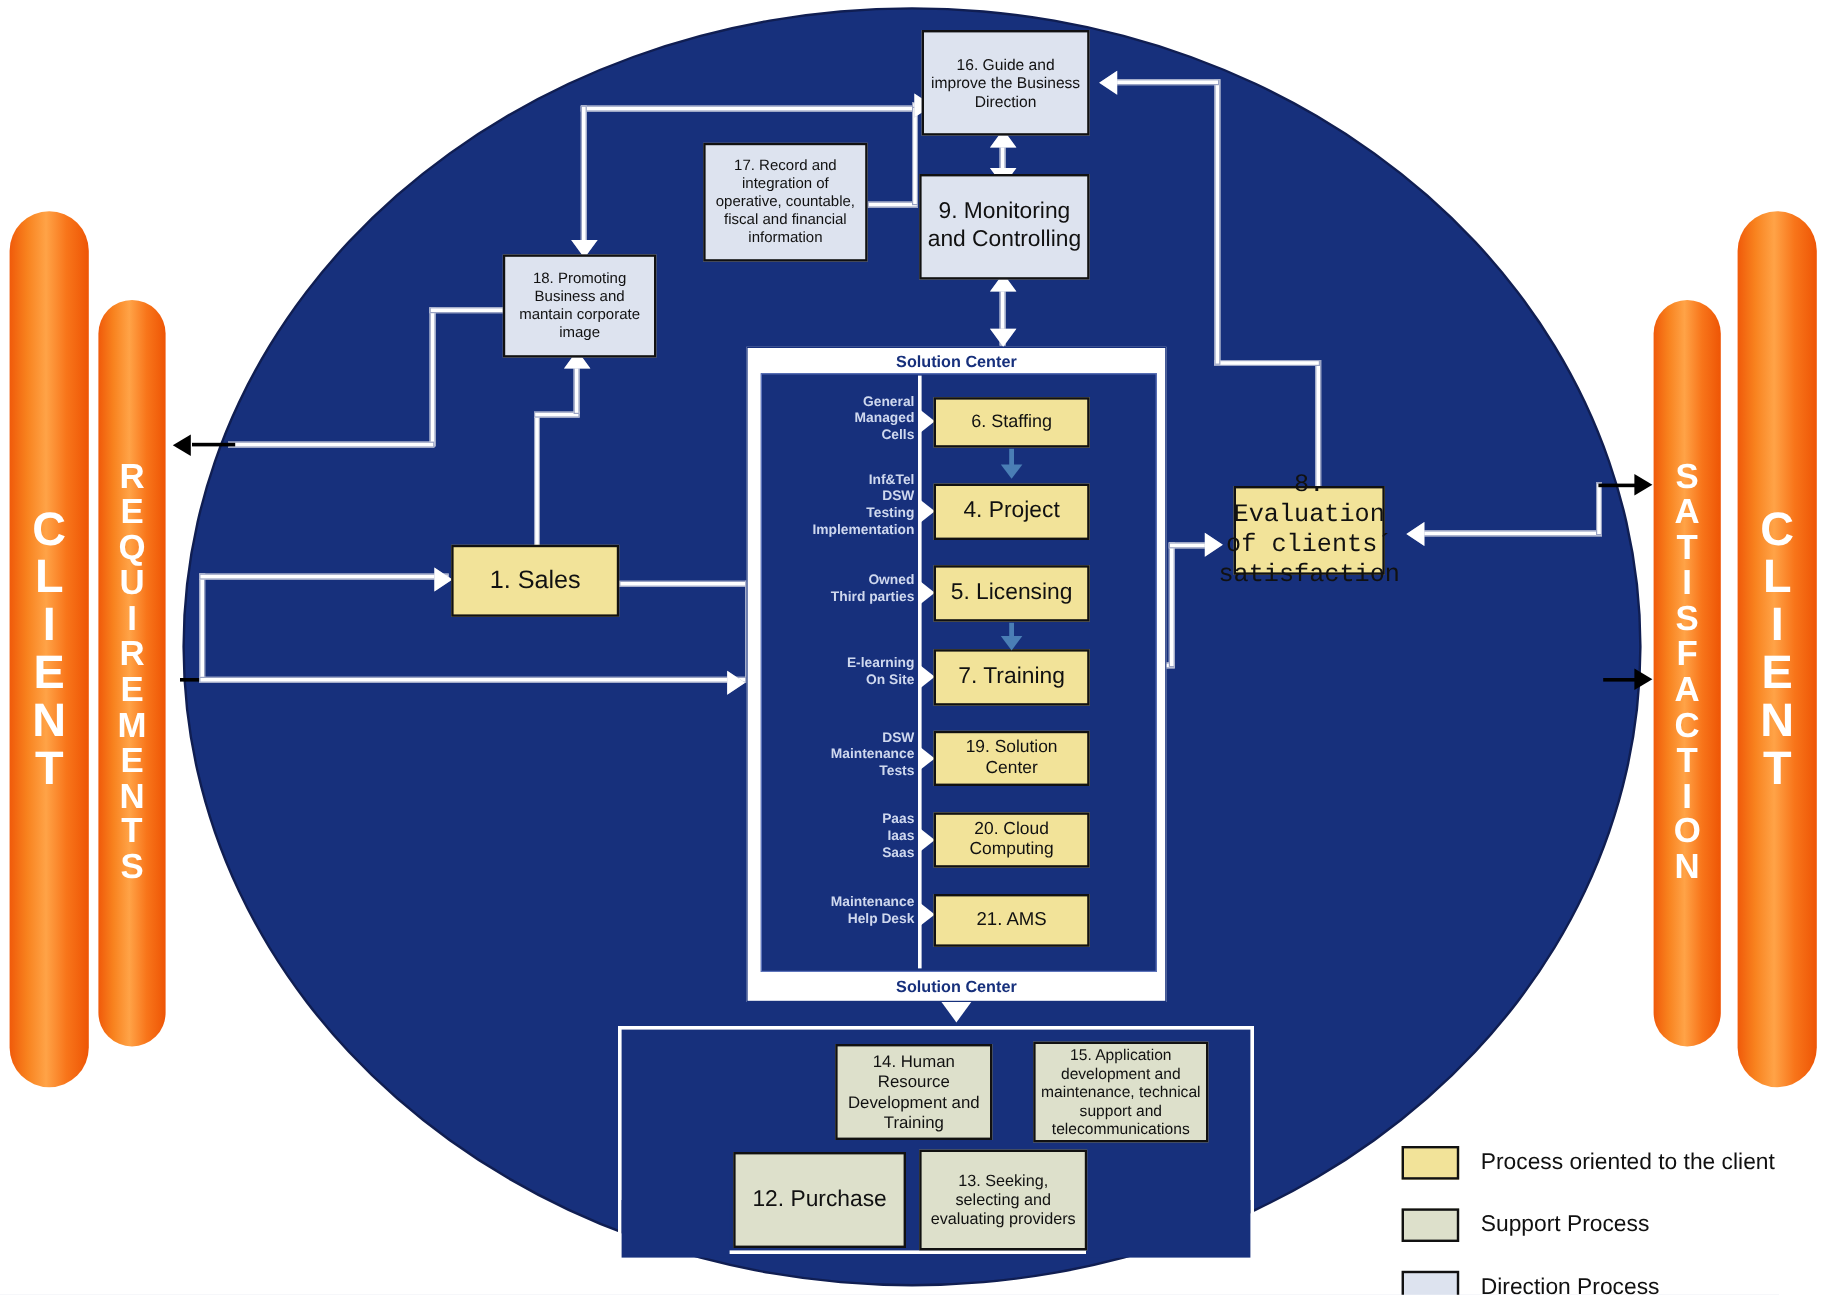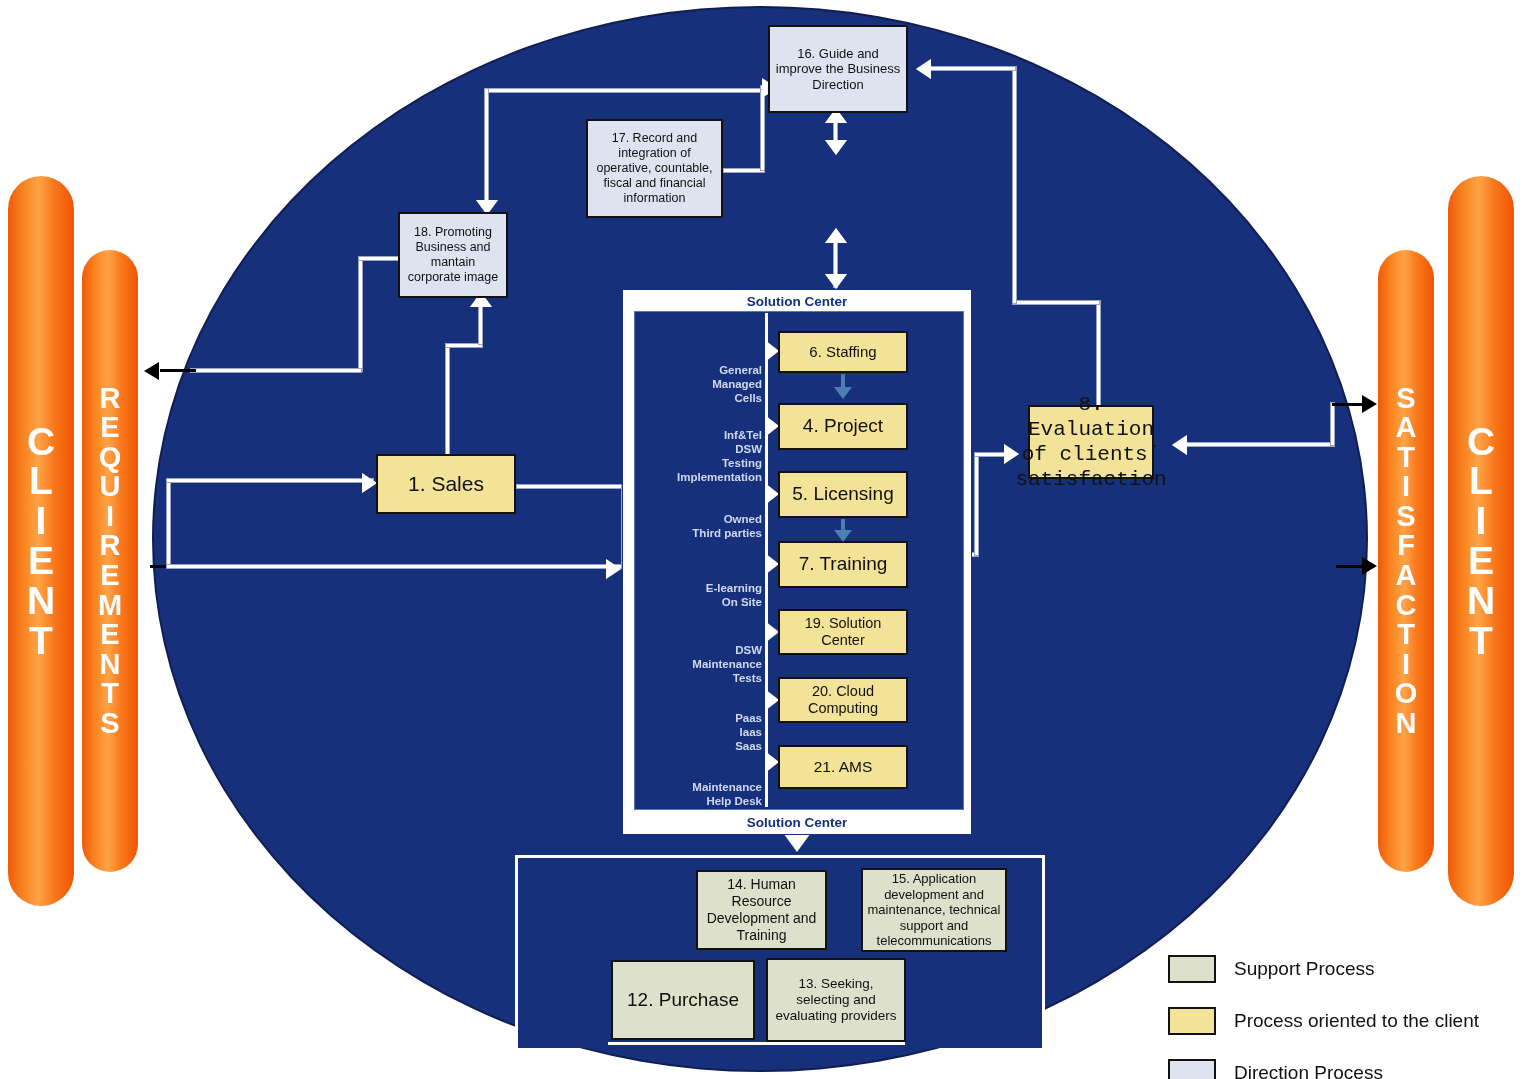--- a/index.html
+++ b/index.html
@@ -34,21 +34,21 @@
   
   #sc-outer{position:absolute;left:622px;top:289px;width:350px;height:546px;
             background:#ffffff;border:1px solid #17307c;box-sizing:border-box;}
   #sc-inner{position:absolute;left:634px;top:311px;width:330px;height:499px;
             background:#17307c;border:1px solid #5d74bb;box-sizing:border-box;}
   .sc-title{position:absolute;left:622px;width:350px;text-align:center;
             color:#17307c;font-size:13.5px;font-weight:bold;}
   #sc-divider{position:absolute;left:765px;top:313px;width:3px;height:494px;background:#ffffff;}
 
   .sc-label{position:absolute;color:#cfd8ee;font-size:11.5px;font-weight:bold;
-            text-align:right;line-height:1.22;margin-top:35px;}
+            text-align:right;line-height:1.22;}
 
   
   .chev{position:absolute;width:0;height:0;
         border-top:11px solid transparent;border-bottom:11px solid transparent;
         border-left:14px solid #ffffff;}
 
   
   #sup-panel{position:absolute;left:515px;top:855px;width:530px;height:190px;
              border:3px solid #ffffff;box-sizing:border-box;background:transparent;}
   #sup-notch{position:absolute;left:518px;top:1000px;width:90px;height:48px;background:#17307c;}
@@ -203,22 +203,23 @@
 
   <div class="bline blineH" style="left:1336px;top:565px;width:30px;"></div>
   <div class="arrRb" style="left:1362px;top:557px;"></div>
 
   <div class="arrDw" style="left:778px;top:826px;"></div>
 
   <div class="box dir" style="left:768px;top:25px;width:140px;height:88px;font-size:13px;">16. Guide and improve the Business Direction</div>
 
   <div class="box dir" style="left:586px;top:119px;width:137px;height:99px;font-size:12.5px;">17. Record and integration of operative, countable, fiscal and financial information</div>
 
-
-  <div class="box dir" style="left:398px;top:212px;width:110px;height:86px;font-size:12.5px;">18. Promoting Business and mantain corporate image</div>
+  <div class="box dir" style="left:766px;top:145px;width:142px;height:88px;font-size:19px;">9. Monitoring and Controlling</div>
+
+  <div class="box dir" style="left:419px;top:212px;width:128px;height:86px;font-size:12.5px;">18. Promoting Business and mantain corporate image</div>
 
   <div class="box cli" style="left:376px;top:454px;width:140px;height:60px;font-size:21px;">1. Sales</div>
 
   <div class="box cli" style="left:1028px;top:405px;width:126px;height:74px;font-size:21px;font-family:Liberation Mono, monospace;">8. Evaluation of clients´ satisfaction</div>
 
   <div id="sc-outer"></div>
   <div id="sc-inner"></div>
   <div id="sc-divider"></div>
 
   <div class="sc-title" style="top:294px;">Solution Center</div>
@@ -257,26 +258,26 @@
   <div id="sup-notch"></div>
   <div id="sup-notch2"></div>
 
   <div class="box sup" style="left:696px;top:870px;width:131px;height:80px;font-size:14px;">14. Human Resource Development and Training</div>
   <div class="box sup" style="left:861px;top:868px;width:146px;height:84px;font-size:13px;">15. Application development and maintenance, technical support and telecommunications</div>
   <div class="box sup" style="left:611px;top:960px;width:144px;height:80px;font-size:19px;">12. Purchase</div>
   <div class="box sup" style="left:766px;top:958px;width:140px;height:84px;font-size:13.5px;">13. Seeking, selecting and evaluating providers</div>
 
   <div id="legend">
     <div class="leg-row">
+      <div class="leg-sw" style="background:#f2e399;"></div>
+      <div class="leg-tx">Process oriented to the client</div>
+    </div>
+    <div class="leg-row">
       <div class="leg-sw" style="background:#dde0cb;"></div>
       <div class="leg-tx">Support Process</div>
-    </div>
-    <div class="leg-row">
-      <div class="leg-sw" style="background:#f2e399;"></div>
-      <div class="leg-tx">Process oriented to the client</div>
     </div>
     <div class="leg-row">
       <div class="leg-sw" style="background:#dde3ef;"></div>
       <div class="leg-tx">Direction Process</div>
     </div>
   </div>
 
 </div>
 
 </body></html>

